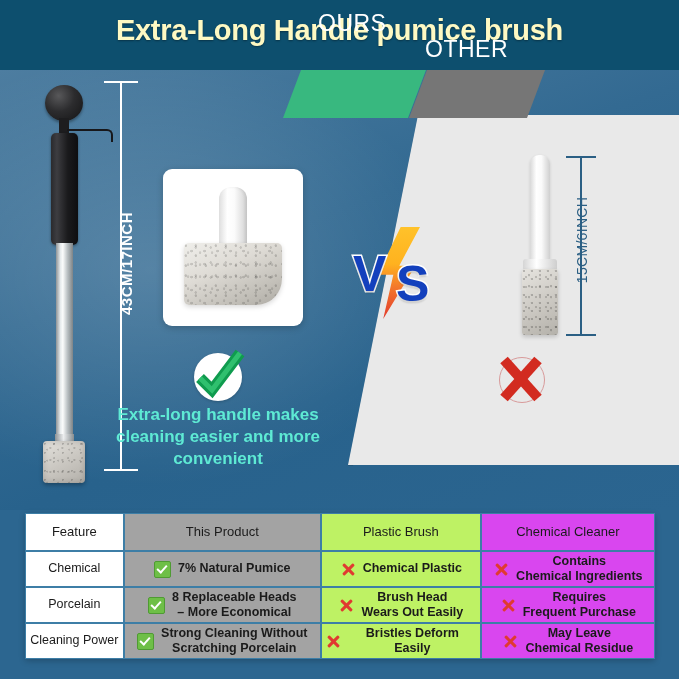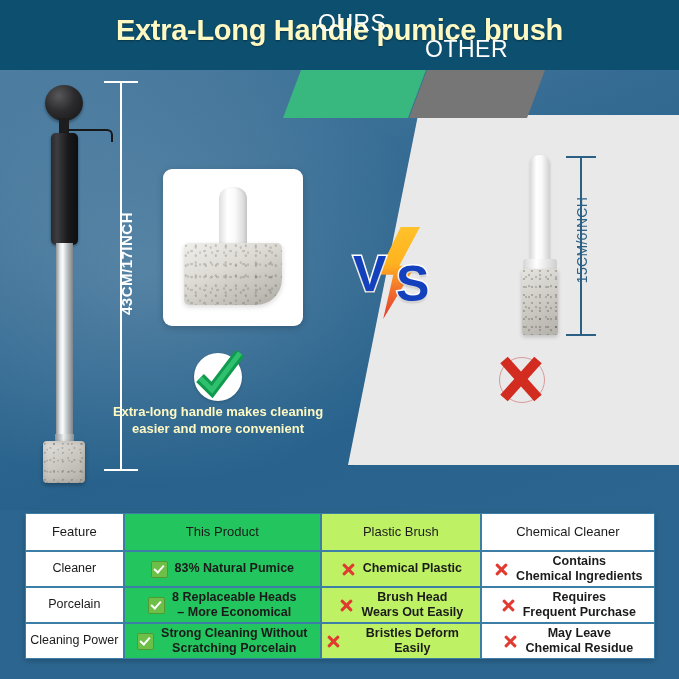--- a/index.html
+++ b/index.html
@@ -192,21 +192,21 @@
   }
 
   
   .check-circle{
     position:absolute;left:194px;top:353px;width:48px;height:48px;border-radius:50%;
     background:#ffffff;box-shadow:0 1px 3px rgba(0,0,0,.2);
   }
   .check-mark{position:absolute;left:188px;top:345px;width:62px;height:62px;}
   .caption-left{
     position:absolute;left:112px;top:404px;width:212px;text-align:center;
-    color:#fef9c3;font-size:13px;font-weight:bold;line-height:1.28;
+    color:#5eead4;font-size:17px;font-weight:bold;line-height:1.28;
   }
 
   
   .x-circle{
     position:absolute;left:499px;top:357px;width:44px;height:44px;border-radius:50%;
     border:1.2px solid #d89a9a;
   }
   .x-mark{position:absolute;left:492px;top:350px;width:58px;height:58px;}
   .caption-right{
     position:absolute;left:375px;top:420px;width:290px;text-align:center;
@@ -220,23 +220,23 @@
     box-shadow:0 2px 6px rgba(0,0,0,.22);
   }
   .cmp-table td{
     border:1.4px solid #3d7ea6;
     text-align:center;vertical-align:middle;
     color:#1b1b1b;font-size:12.5px;line-height:1.22;
     padding:0 3px;
   }
   .cmp-table tr.head td{font-size:13px;height:36px;}
   .cmp-table td.c0{width:95px;background:#ffffff;}
-  .cmp-table td.c1{width:200px;background:#22c55e;}
+  .cmp-table td.c1{width:200px;background:#a3a3a3;}
   .cmp-table td.c2{width:160px;background:#bef264;}
-  .cmp-table td.c3{width:175px;background:#ffffff;}
+  .cmp-table td.c3{width:175px;background:#d946ef;}
   .cmp-table tr.row td{height:34px;}
   .cell-flex{display:flex;align-items:center;justify-content:center;gap:7px;}
   .cell-flex .txt{font-weight:bold;}
   .ico-check{
     display:inline-block;width:15px;height:15px;flex:0 0 15px;
     border:1.4px solid #4f9b33;border-radius:2px;background:#6ebf47;
     position:relative;
   }
   .ico-check::after{
     content:"";position:absolute;left:4.2px;top:1.2px;width:4px;height:8px;
@@ -329,25 +329,25 @@
 
   <table class="cmp-table">
     <tbody>
       <tr class="head">
         <td class="c0">Feature</td>
         <td class="c1">This Product</td>
         <td class="c2">Plastic Brush</td>
         <td class="c3">Chemical Cleaner</td>
       </tr>
       <tr class="row">
-        <td class="c0">Cleaner</td>
+        <td class="c0">Chemical</td>
         <td class="c1">
           <span class="cell-flex">
             <span class="ico-check"></span>
-            <span class="txt">83% Natural Pumice</span>
+            <span class="txt">7% Natural Pumice</span>
           </span>
         </td>
         <td class="c2">
           <span class="cell-flex">
             <span class="ico-x"></span>
             <span class="txt">Chemical Plastic</span>
           </span>
         </td>
         <td class="c3">
           <span class="cell-flex">

